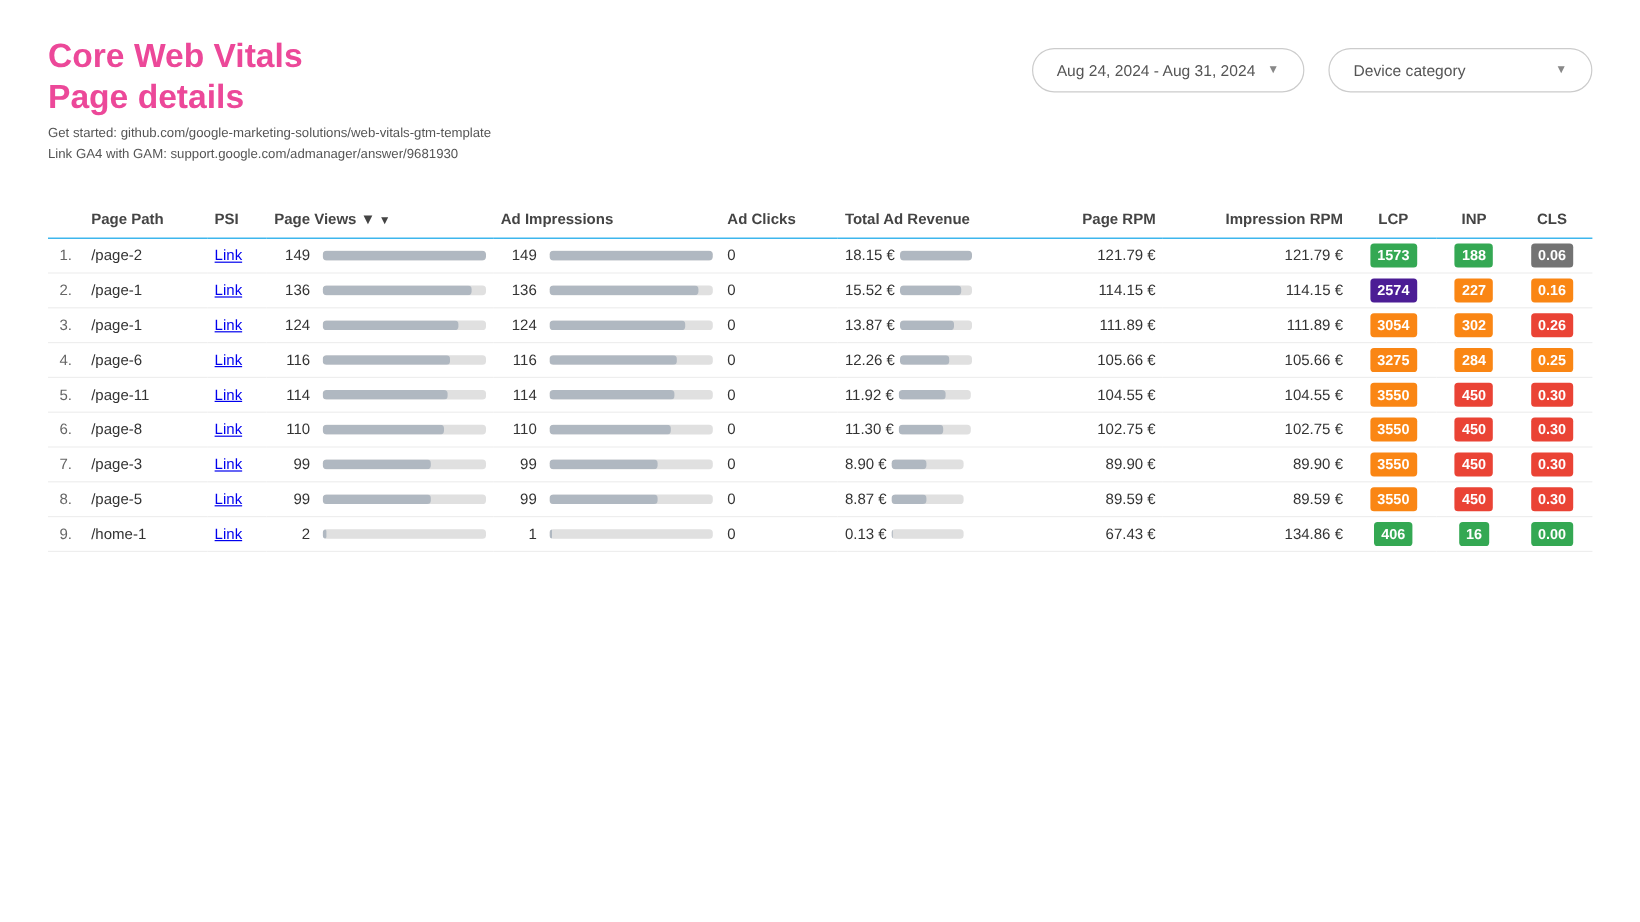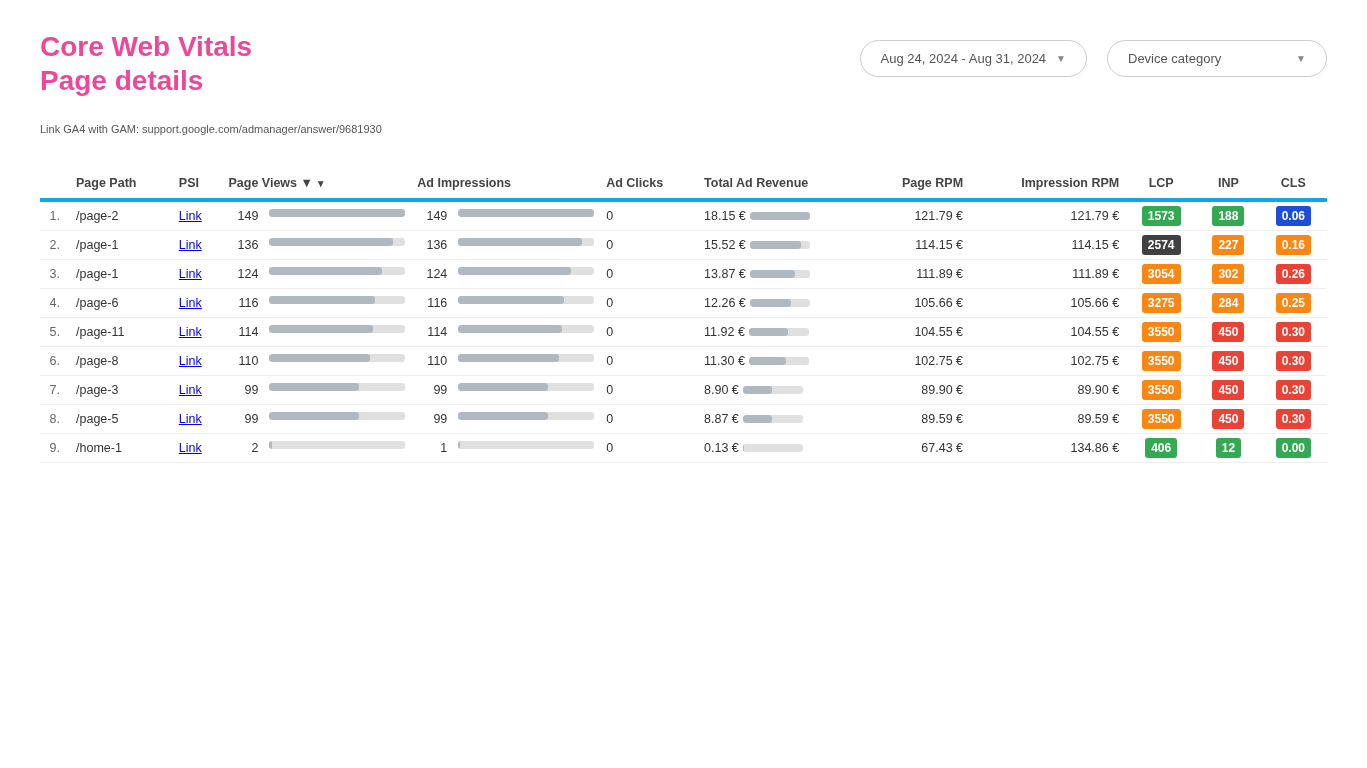--- a/index.html
+++ b/index.html
@@ -59,41 +59,42 @@
     table {
       width: 100%;
       border-collapse: collapse;
       font-size: 12.5px;
     }
     thead tr th {
       padding: 8px 6px;
       text-align: left;
       font-weight: 600;
       color: #444;
-      border-bottom: 4px solid #0ea5e9;
+      border-bottom: 1px solid #0ea5e9;
       background: #fff;
       white-space: nowrap;
     }
     thead tr th.sort-active::after {
       content: ' ▼';
       font-size: 10px;
     }
     tbody tr td {
       padding: 7px 6px;
       border-bottom: 1px solid #eee;
       white-space: nowrap;
     }
     .row-num {
       color: #666;
       text-align: right;
       padding-right: 10px;
       width: 30px;
     }
     .bar-cell {
       display: flex;
+      align-items: center;
       gap: 11px;
     }
     .bar-num {
       min-width: 30px;
       text-align: right;
       color: #333;
     }
     .bar-wrap {
       flex: 1;
       height: 8px;
@@ -140,21 +141,21 @@
 </head>
 <body>
 
 <div class="header-area">
   <div class="title-block">
     <h1>
       <span>Core Web Vitals</span><br>
       <span>Page details</span>
     </h1>
     <div class="subtitle">
-      <br>
+      <span>Get started: github.com/google-marketing-solutions/web-vitals-gtm-template</span><br>
       <span>Link GA4 with GAM: support.google.com/admanager/answer/9681930</span>
     </div>
   </div>
   <div class="filters">
     <div class="filter-select">
       <span>Aug 24, 2024 - Aug 31, 2024</span>
       <span class="arrow">▼</span>
     </div>
     <div class="filter-select">
       <span>Device category</span>
@@ -212,21 +213,21 @@
     </td>
     <td class="text-right">121.79 €</td>
     <td class="text-right">121.79 €</td>
     <td class="col-lcp">
       <span class="metric-cell" style="background:#34a853">1573</span>
     </td>
     <td class="col-inp">
       <span class="metric-cell" style="background:#34a853">188</span>
     </td>
     <td class="col-cls">
-      <span class="metric-cell" style="background:#1d4ed8">0.06</span>
+      <span class="metric-cell" style="background:#737373">0.06</span>
     </td>
   </tr>
       <tr>
     <td class="row-num">2.</td>
     <td>/page-1</td>
     <td><a href="#">Link</a></td>
     <td>
       <div class="bar-cell">
         <span class="bar-num">136</span>
         <div class="bar-wrap">
@@ -247,21 +248,21 @@
       <div class="revenue-cell">
         <span>15.52 €</span>
         <div class="rev-bar-wrap">
               <div class="rev-bar-fill" style="width:85%"></div>
             </div>
       </div>
     </td>
     <td class="text-right">114.15 €</td>
     <td class="text-right">114.15 €</td>
     <td class="col-lcp">
-      <span class="metric-cell" style="background:#404040">2574</span>
+      <span class="metric-cell" style="background:#4c1d95">2574</span>
     </td>
     <td class="col-inp">
       <span class="metric-cell" style="background:#fa8614">227</span>
     </td>
     <td class="col-cls">
       <span class="metric-cell" style="background:#fa8614">0.16</span>
     </td>
   </tr>
       <tr>
     <td class="row-num">3.</td>
@@ -537,20 +538,20 @@
               <div class="rev-bar-fill" style="width:1%"></div>
             </div>
       </div>
     </td>
     <td class="text-right">67.43 €</td>
     <td class="text-right">134.86 €</td>
     <td class="col-lcp">
       <span class="metric-cell" style="background:#34a853">406</span>
     </td>
     <td class="col-inp">
-      <span class="metric-cell" style="background:#34a853">12</span>
+      <span class="metric-cell" style="background:#34a853">16</span>
     </td>
     <td class="col-cls">
       <span class="metric-cell" style="background:#34a853">0.00</span>
     </td>
   </tr>
     </tbody>
 </table>
 
 </body></html>

